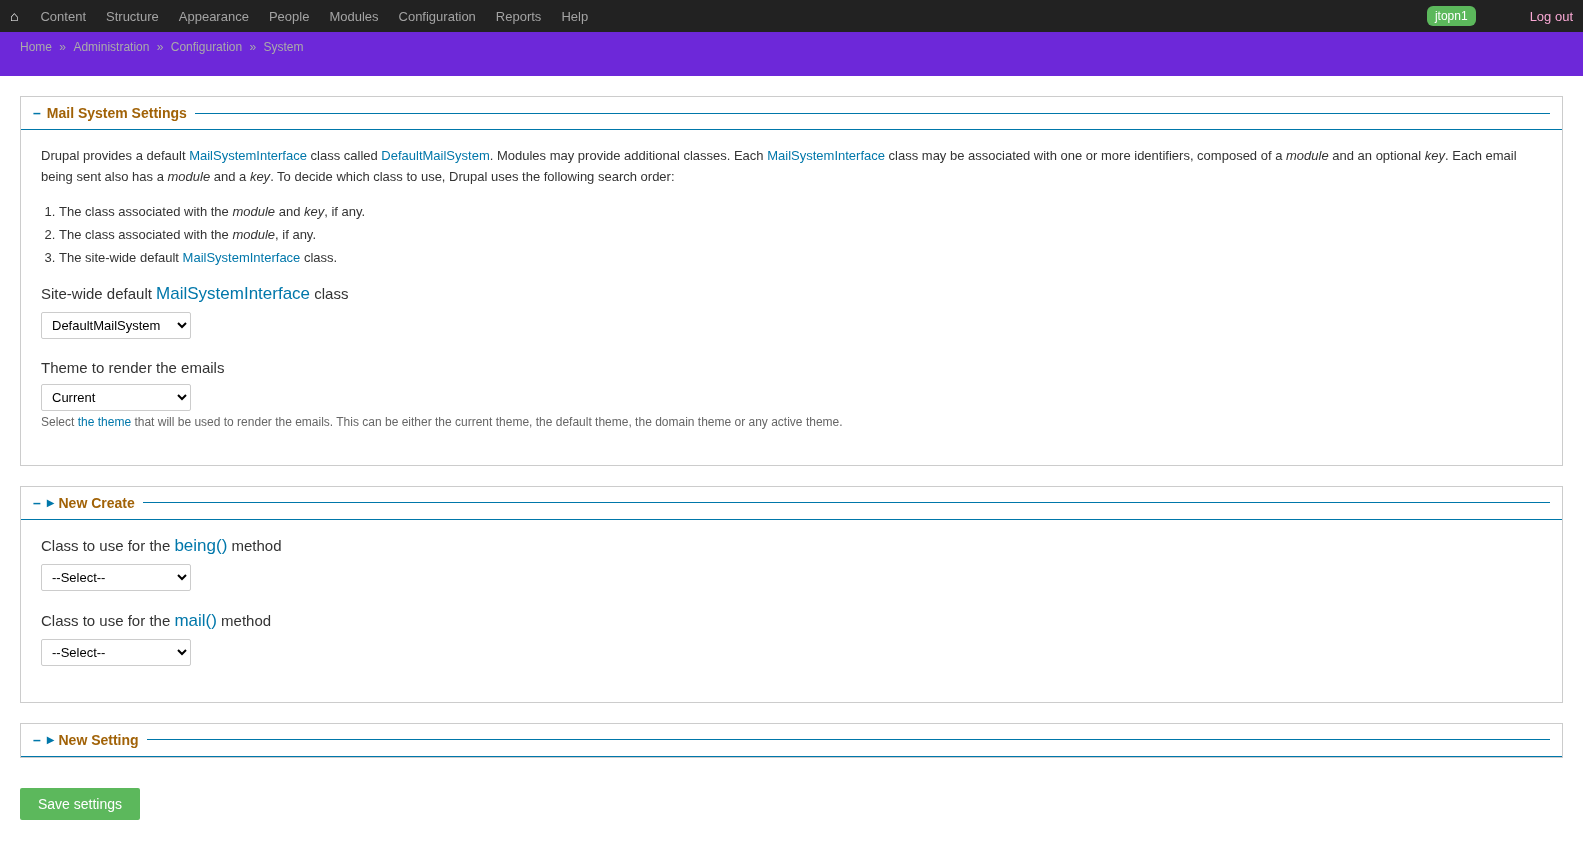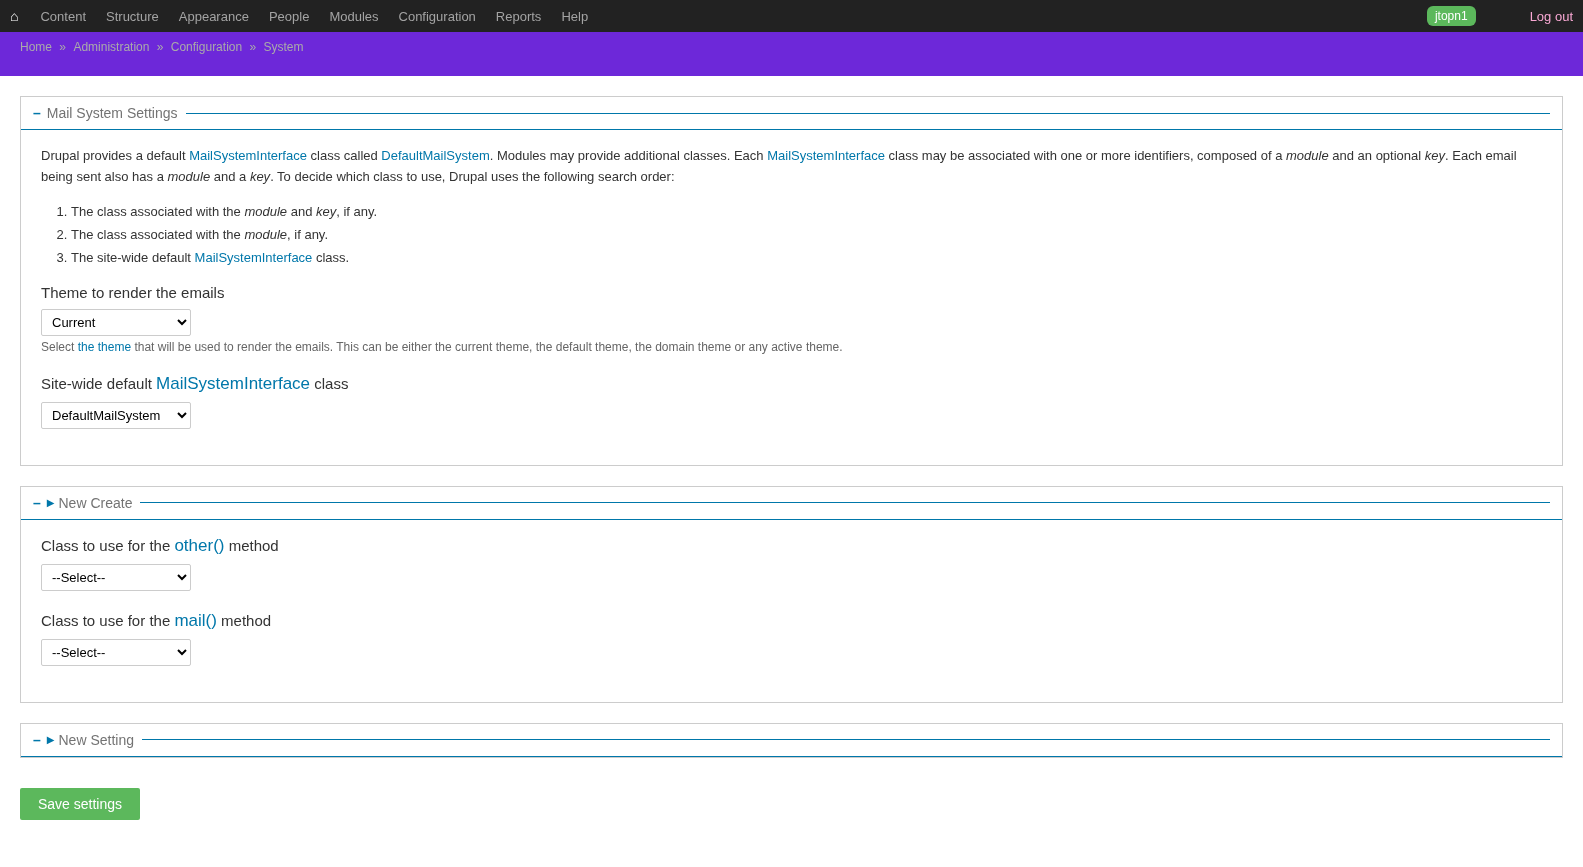--- a/index.html
+++ b/index.html
@@ -92,23 +92,23 @@
       border-bottom: 1px solid #0077aa;
       background: #fff;
     }
     .section-header-line {
       flex: 1;
       height: 1px;
       background: #0077aa;
       margin-left: 8px;
     }
     .section-title {
-      color: #737373;
+      color: #a16207;
       font-size: 14px;
-      font-weight: normal;
+      font-weight: bold;
     }
     .section-dash {
       color: #0077aa;
       margin-right: 6px;
       font-weight: bold;
     }
     .section-toggle {
       color: #0077aa;
       margin-right: 4px;
       font-size: 10px;
@@ -124,21 +124,21 @@
       margin-bottom: 12px;
       color: #333;
     }
     .code-style {
       font-family: Liberation Sans, sans-serif;
       color: #0077aa;
       font-size: 13px;
     }
 
     ol.search-order {
-      margin-left: 30px;
+      margin-left: 18px;
       margin-bottom: 14px;
       font-size: 13px;
       line-height: 1.8;
     }
     ol.search-order li { color: #333; }
 
     .field-label {
       font-size: 15px;
       font-weight: normal;
       color: #333;
@@ -225,58 +225,58 @@
     </div>
     <div class="section-body">
       <p class="desc-text">
         <span>Drupal provides a default </span><span class="code-style">MailSystemInterface</span><span> class called </span><span class="code-style">DefaultMailSystem</span><span>. Modules may provide additional classes. Each </span><span class="code-style">MailSystemInterface</span><span> class may be associated with one or more identifiers, composed of a </span><em>module</em><span> and an optional </span><em>key</em><span>. Each email being sent also has a </span><em>module</em><span> and a </span><em>key</em><span>. To decide which class to use, Drupal uses the following search order:</span>
       </p>
       <ol class="search-order">
         <li>The class associated with the <em>module</em> and <em>key</em>, if any.</li>
         <li>The class associated with the <em>module</em>, if any.</li>
         <li>The site-wide default <span class="code-style">MailSystemInterface</span> class.</li>
       </ol>
+
+      <div class="field-group">
+        <div class="field-label">
+          <span>Site-wide default </span><span class="code-style">MailSystemInterface</span><span> class</span>
+        </div>
+        <select class="form-select">
+          <option>DefaultMailSystem</option>
+        </select>
+      </div>
 
       <div class="field-group">
         <div class="field-label">Theme to render the emails</div>
         <select class="form-select">
           <option>Current</option>
           <option>Default</option>
           <option>Domain</option>
           <option>Active</option>
         </select>
         <div class="field-hint">
           Select <a>the theme</a> that will be used to render the emails. This can be either the current theme, the default theme, the domain theme or any active theme.
         </div>
       </div>
-
-      <div class="field-group">
-        <div class="field-label">
-          <span>Site-wide default </span><span class="code-style">MailSystemInterface</span><span> class</span>
-        </div>
-        <select class="form-select">
-          <option>DefaultMailSystem</option>
-        </select>
-      </div>
     </div>
   </div>
 
   
   <div class="section-panel">
     <div class="section-header">
       <span class="section-dash">–</span>
       <span class="section-toggle">▶</span>
       <span class="section-title">New Create</span>
       <div class="section-header-line"></div>
     </div>
     <div class="section-body">
 
       <div class="field-group">
         <div class="field-label">
-          <span>Class to use for the </span><span class="code-style">other()</span><span> method</span>
+          <span>Class to use for the </span><span class="code-style">being()</span><span> method</span>
         </div>
         <select class="form-select">
           <option value="">--Select--</option>
         </select>
       </div>
 
       <div class="field-group">
         <div class="field-label">
           <span>Class to use for the </span><span class="code-style">mail()</span><span> method</span>
         </div>

